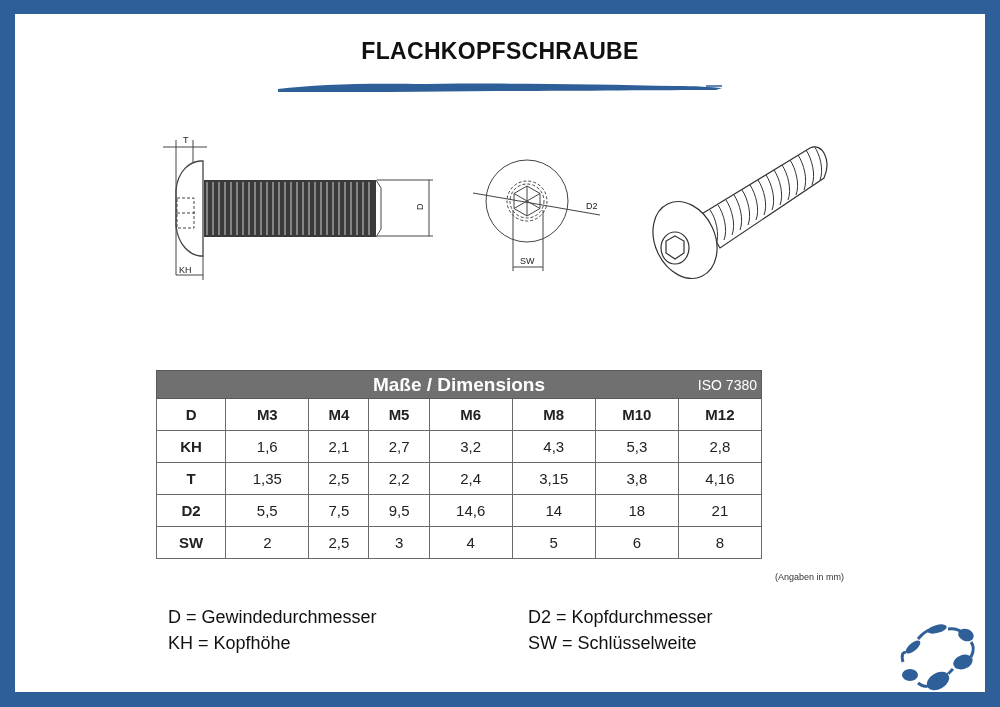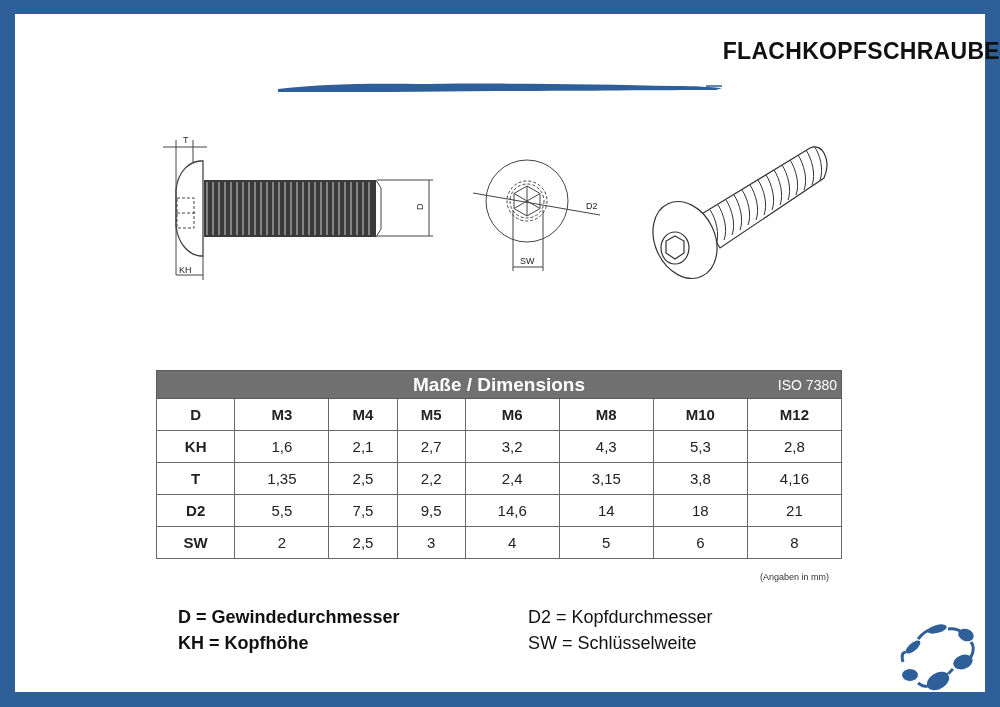--- a/index.html
+++ b/index.html
@@ -2,33 +2,33 @@
 <html><head>
 <meta charset="utf-8">
 <style>
   html, body { margin:0; padding:0; }
   body { width:1000px; height:707px; position:relative; background:#fff; overflow:hidden; font-family:"Liberation Sans", sans-serif; }
   .frame { position:absolute; background:#2f5f98; }
   .frame.top { left:0; top:0; width:1000px; height:14px; }
   .frame.bottom { left:0; top:692px; width:1000px; height:15px; }
   .frame.left { left:0; top:0; width:15px; height:707px; }
   .frame.right { left:985px; top:0; width:15px; height:707px; }
-  .title { position:absolute; left:0; width:1000px; top:38px; text-align:right; font-weight:bold; font-size:23px; letter-spacing:0.3px; color:#111; font-family:"Liberation Sans", sans-serif; }
+  .title { position:absolute; left:0; width:1000px; top:38px; text-align:center; font-weight:bold; font-size:23px; letter-spacing:0.3px; color:#111; font-family:"Liberation Sans", sans-serif; }
   .brush { position:absolute; left:276px; top:80px; width:448px; height:14px; }
   .drawing { position:absolute; }
-  table.dims { position:absolute; left:156px; top:370px; width:686px; border-collapse:collapse; font-family:"Liberation Sans", sans-serif; }
+  table.dims { position:absolute; left:156px; top:370px; width:606px; border-collapse:collapse; font-family:"Liberation Sans", sans-serif; }
   table.dims td, table.dims th { border:1.5px solid #6a6a6a; text-align:center; font-size:15px; color:#222; padding:0; }
   table.dims tr.hdr th { background:#707070; height:27px; color:#fff; position:relative; border-color:#5a5a5a; }
   .hdr-title { font-weight:bold; font-size:19px; }
   .hdr-iso { position:absolute; right:4px; top:6px; font-weight:normal; font-size:14px; color:#fff;margin-left:13px; }
   table.dims tr.row td { height:31px; }
   table.dims td.rowlabel, table.dims tr.first td { font-weight:bold; }
-  .unit-note { position:absolute; left:760px; top:572px; width:84px; text-align:left; font-size:9px; color:#333; }
+  .unit-note { position:absolute; left:760px; top:572px; width:84px; text-align:right; font-size:9px; color:#333; }
   .legend { position:absolute; font-size:18px; color:#111; line-height:26px; font-family:"Liberation Sans", sans-serif; }
-  .legend.left { left:178px; top:604px;font-weight:bold; }
+  .legend.left { left:168px; top:604px; }
   .legend.right { left:500px; top:604px;margin-left:28px; }
   .logo { position:absolute; left:893px; top:617px; }
 </style>
 </head>
 <body>
 
 <div class="frame top"></div>
 <div class="frame bottom"></div>
 <div class="frame left"></div>
 <div class="frame right"></div>

